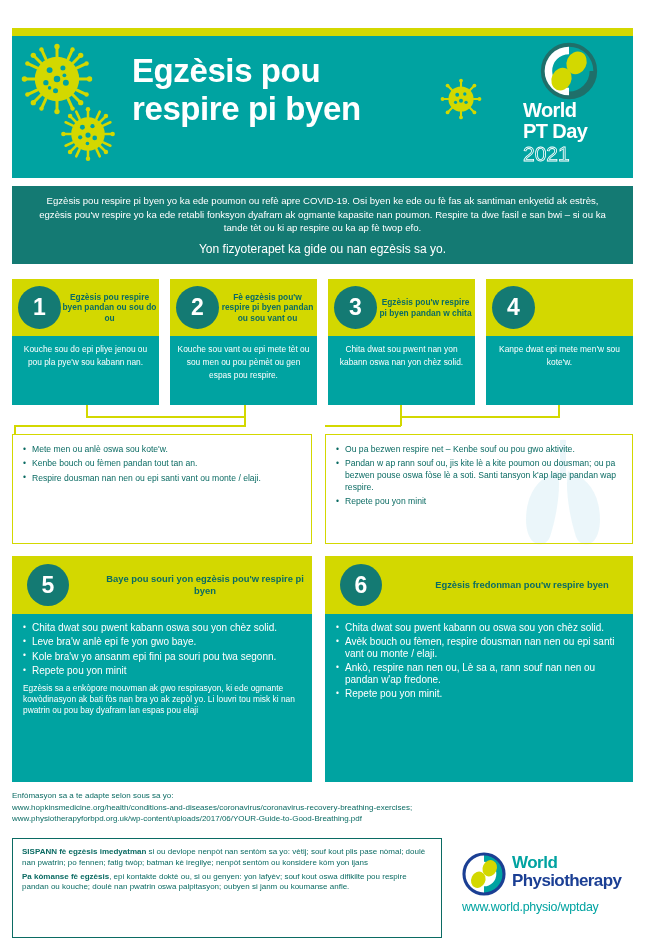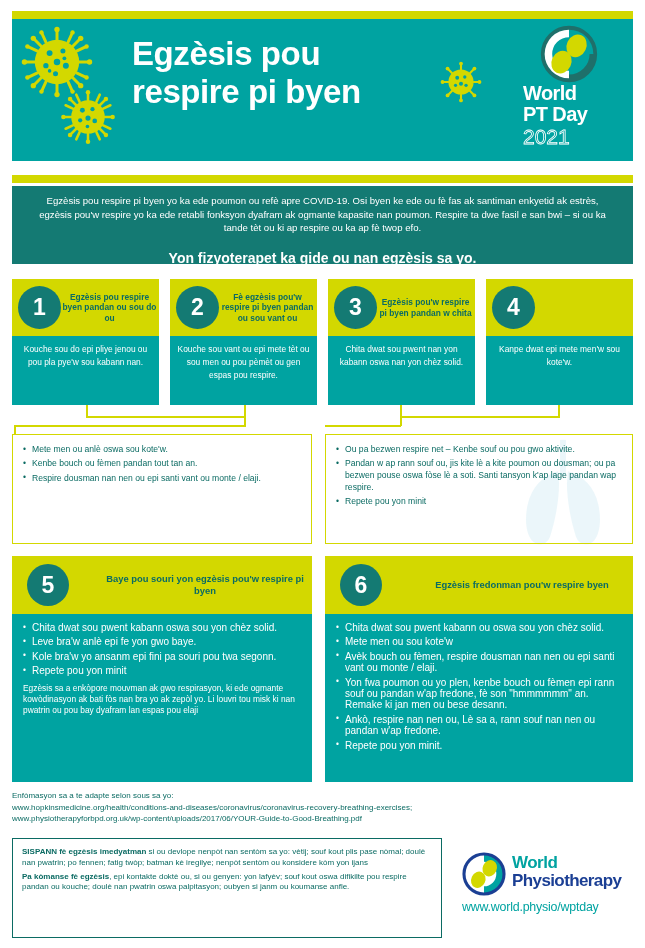--- a/index.html
+++ b/index.html
@@ -5,21 +5,21 @@
   * { box-sizing: border-box; margin: 0; padding: 0; }
   html, body {
     width: 645px; height: 948px;
     background: #ffffff;
     font-family: "Liberation Sans", sans-serif;
     overflow: hidden;
   }
   .page { position: relative; width: 645px; height: 948px; background: #fff; }
 
   
-  .header-wrap { position: absolute; left: 12px; top: 11px; width: 621px; height: 172px; }
+  .header-wrap { position: absolute; left: 12px; top: 28px; width: 621px; height: 172px; }
   .header-band-top { position:absolute; left:0; top:0; width:621px; height:8px; background:#d3d800; }
   .header-band-bot { position:absolute; left:0; bottom:0; width:621px; height:8px; background:#d3d800; }
   .header-body {
     position:absolute; left:0; top:8px; width:621px; height:142px;
     background:#00a3a1; overflow:hidden;
   }
   .virus { position:absolute; }
   .hdr-title {
     position:absolute; left:120px; top:16px; width:330px;
     color:#ffffff; font-weight:bold; font-size:33px; line-height:38px;
@@ -35,21 +35,21 @@
     -webkit-text-stroke: 0.8px #fff; color: transparent;
   }
 
   
   .intro {
     position:absolute; left:12px; top:186px; width:621px; height:78px;
     background:#147a73; color:#ffffff;
     padding:8px 18px 0 18px; text-align:center;
   }
   .intro p { font-size:9.6px; line-height:13.6px; }
-  .intro .bold { font-weight:bold; font-size:14px; margin-top:17px; }
+  .intro .bold { font-weight:normal; font-size:12px; margin-top:8px; }
 
   
   .cards { position:absolute; left:12px; top:279px; width:621px; height:126px; }
   .card { position:absolute; top:0; width:147px; height:126px; }
   .card:nth-child(1){ left:0; }
   .card:nth-child(2){ left:158px; }
   .card:nth-child(3){ left:316px; }
   .card:nth-child(4){ left:474px; }
   .card-head {
     position:relative; width:100%; height:57px; background:#d3d800;
@@ -378,23 +378,21 @@
   </div>
 
   <div class="sect right">
     <div class="sect-head">
       <div class="num-circle">6</div>
       <div class="sect-head-txt">Egzèsis fredonman pou'w respire byen</div>
     </div>
     <div class="sect-body">
       <ul>
         <li>Chita dwat sou pwent kabann ou oswa sou yon chèz solid.</li>
-        <li>Mete men ou sou kote'w</li>
         <li>Avèk bouch ou fèmen, respire dousman nan nen ou epi santi vant ou monte / elaji.</li>
-        <li>Yon fwa poumon ou yo plen, kenbe bouch ou fèmen epi rann souf ou pandan w'ap fredone, fè son "hmmmmmm" an. Remake ki jan men ou bese desann.</li>
         <li>Ankò, respire nan nen ou, Lè sa a, rann souf nan nen ou pandan w'ap fredone.</li>
         <li>Repete pou yon minit.</li>
       </ul>
     </div>
   </div>
 
   <div class="sources">
     <div>Enfòmasyon sa a te adapte selon sous sa yo:</div>
     <div>www.hopkinsmedicine.org/health/conditions-and-diseases/coronavirus/coronavirus-recovery-breathing-exercises;</div>
     <div>www.physiotherapyforbpd.org.uk/wp-content/uploads/2017/06/YOUR-Guide-to-Good-Breathing.pdf</div>

